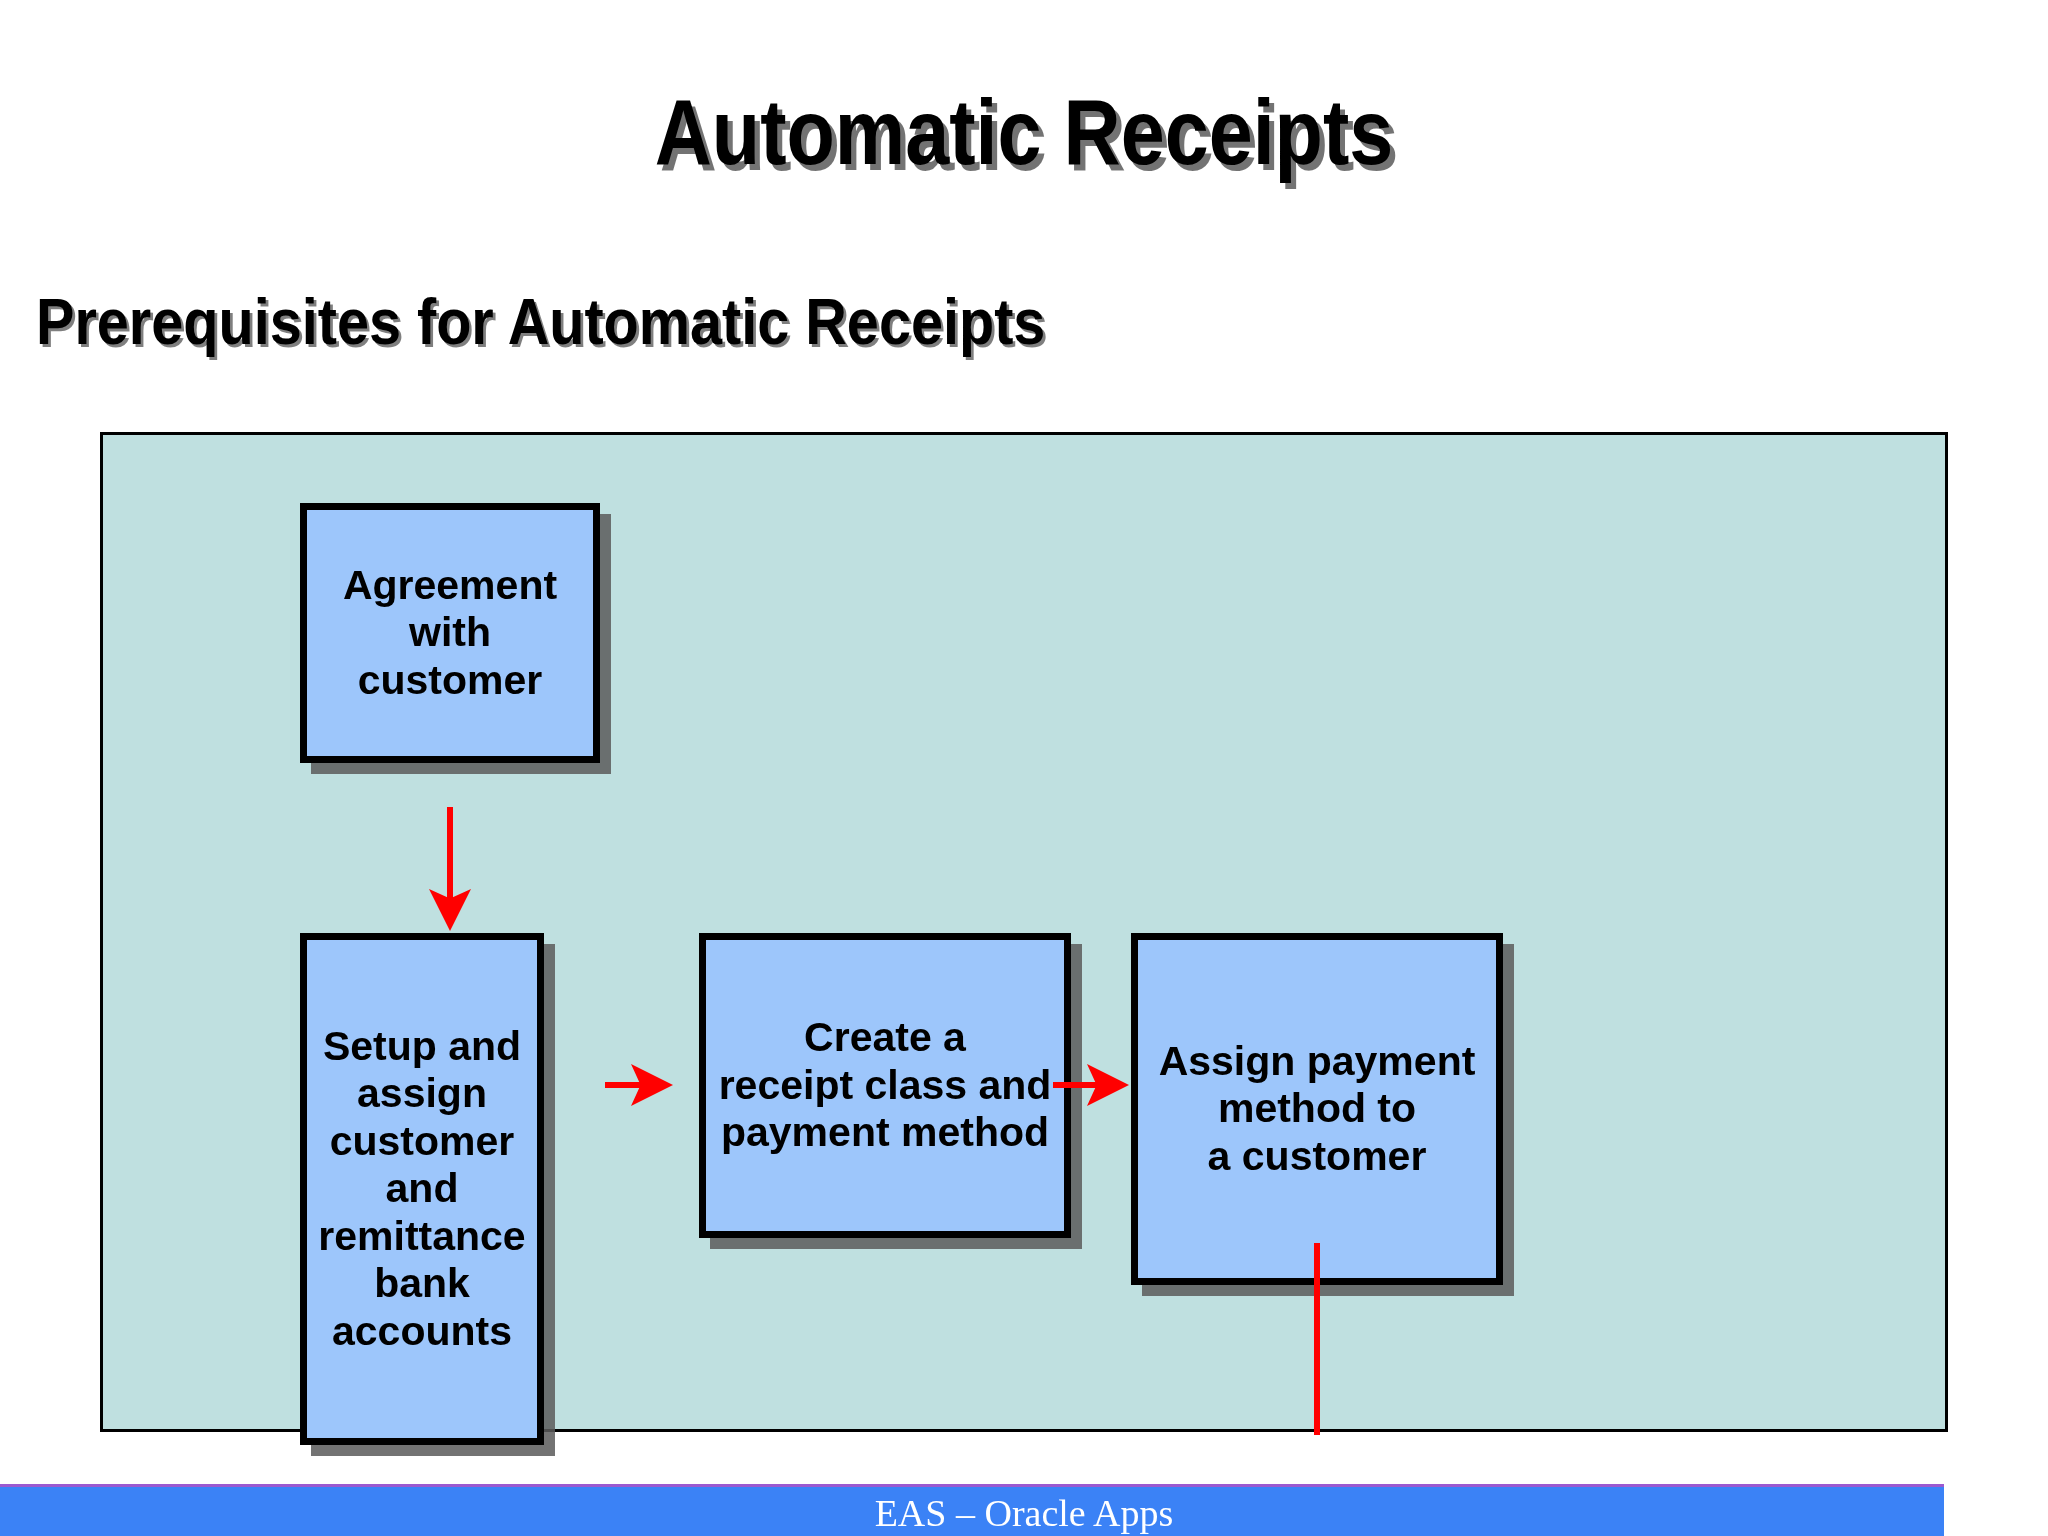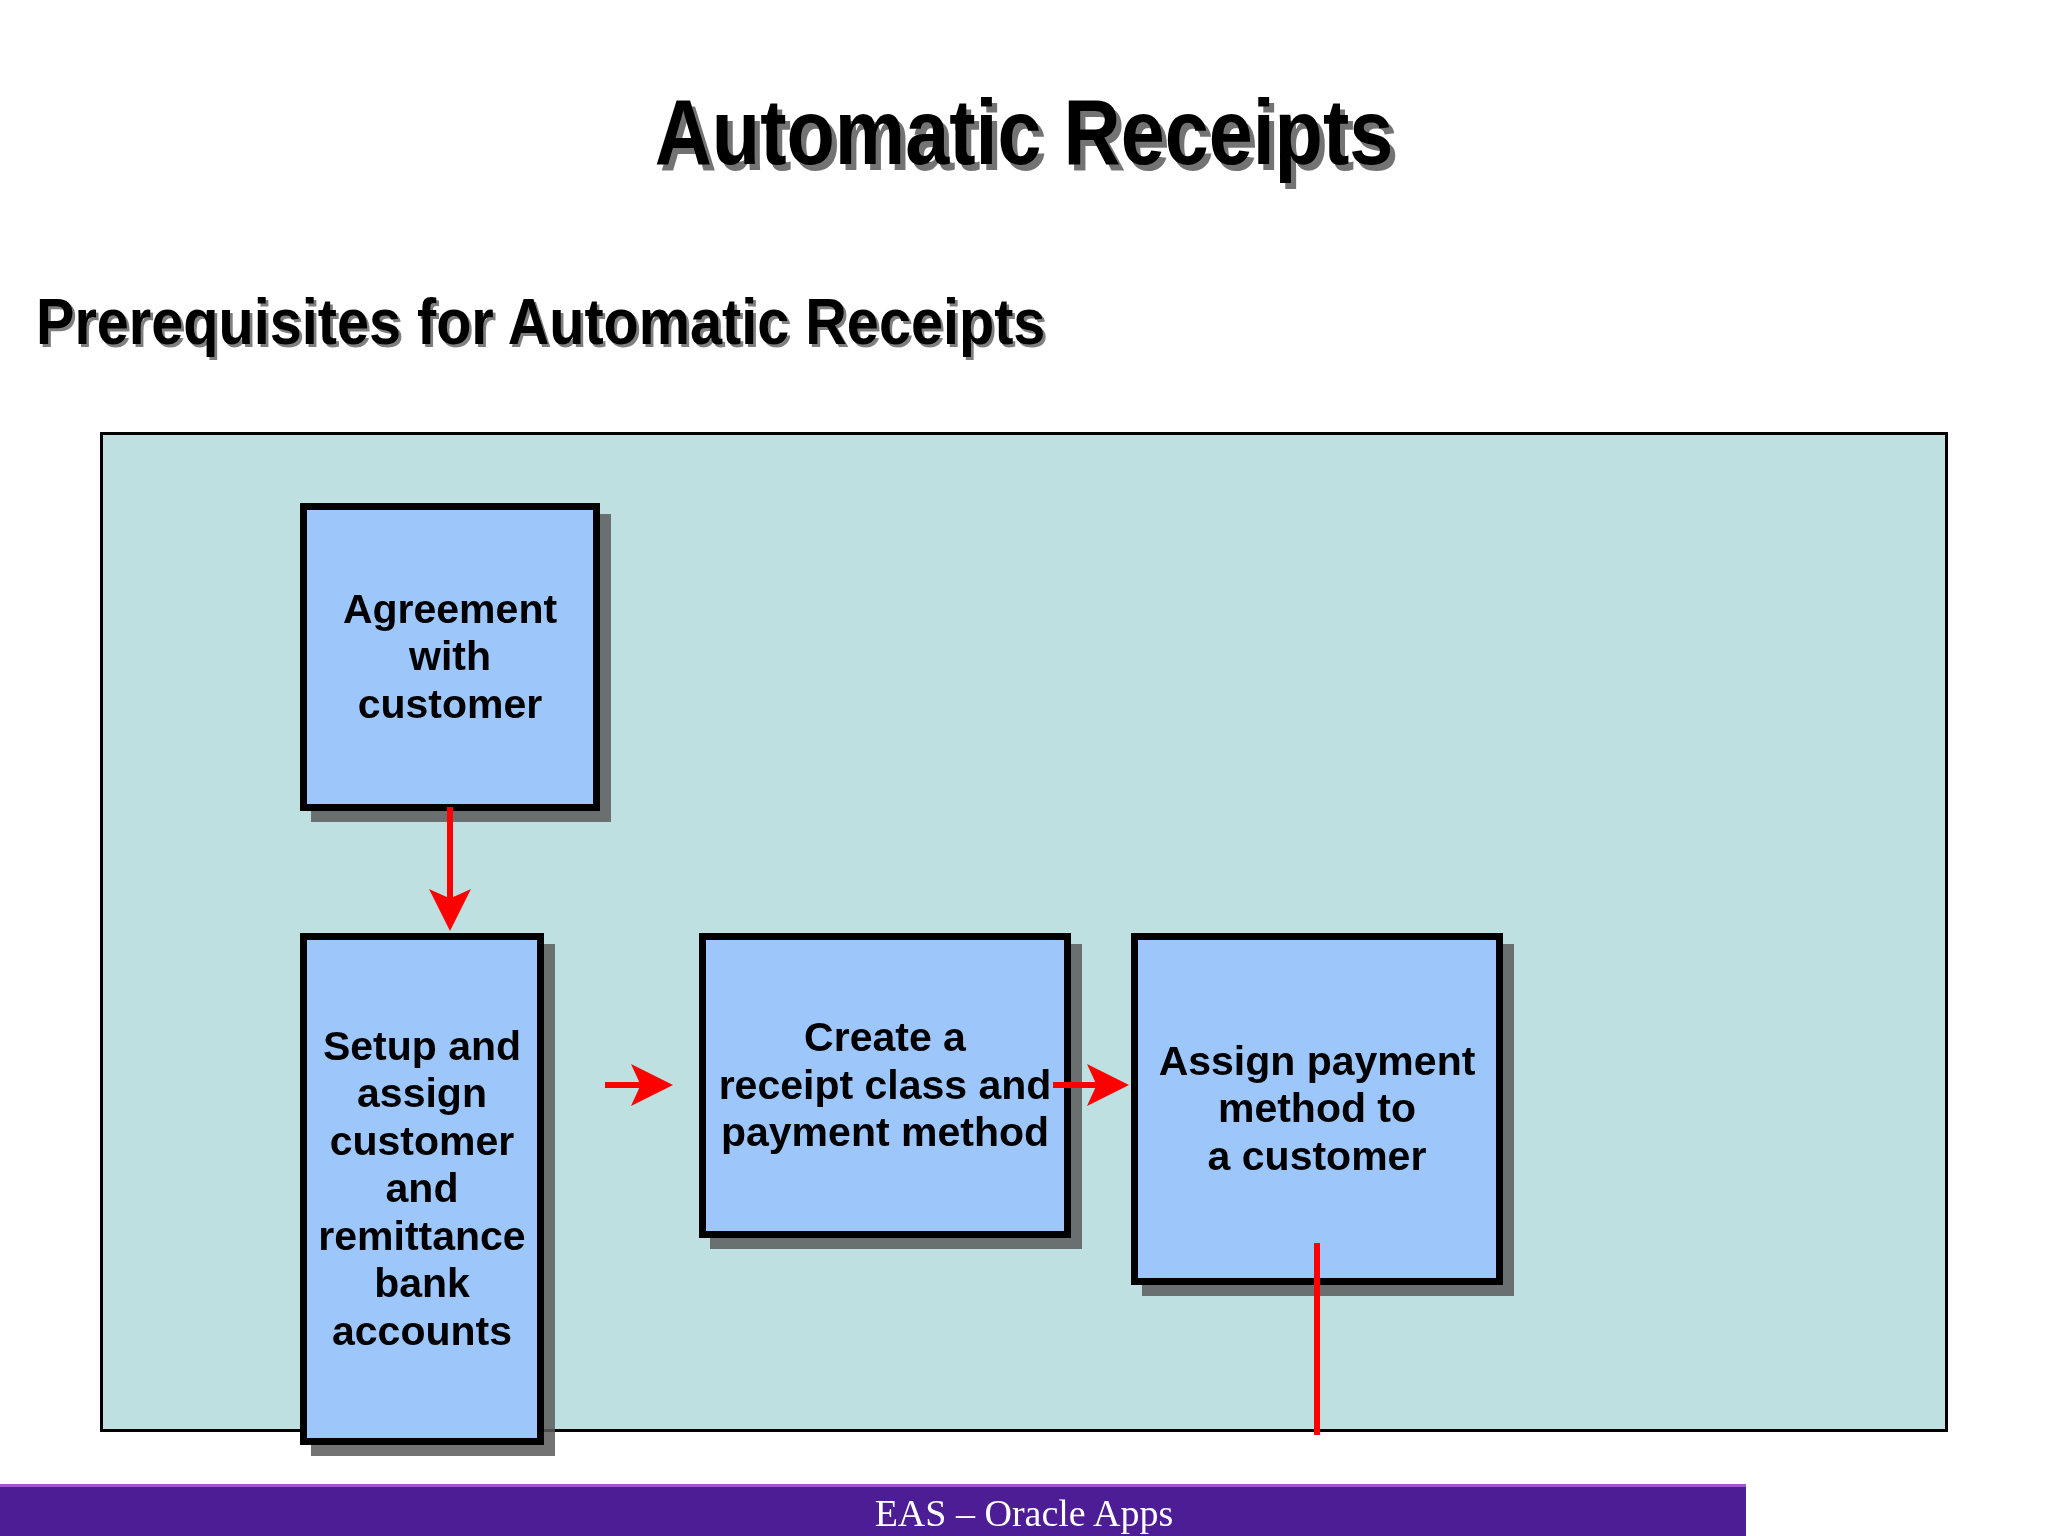--- a/index.html
+++ b/index.html
@@ -76,44 +76,44 @@
     text-align: center;
     font-family: "Liberation Sans", sans-serif;
     font-weight: bold;
     color: #000000;
     font-size: 41px;
     line-height: 1.16;
     padding: 4px 8px;
     white-space: pre-line;
   }
 
-  #box-agreement   { left: 197px; top: 68px;  width: 300px; height: 308px; }
+  #box-agreement   { left: 197px; top: 68px;  width: 300px; height: 260px; }
   #box-setup       { left: 197px; top: 498px; width: 244px; height: 512px; }
   #box-receiptclass{ left: 572px; top: 498px; width: 372px; height: 305px; margin-left: 24px; }
   #box-assign      { left: 1028px;top: 498px; width: 372px; height: 352px; }
   #box-invoice     { left: 1028px;top: 1068px;width: 372px; height: 320px; }
   #box-autoreceipts{ left: 583px; top: 1068px;width: 312px; height: 320px; }
 
   
   #arrows {
     position: absolute;
     left: 0; top: 0;
     width: 1848px;
     height: 1000px;
     pointer-events: none;
   }
 
   
   #footer {
     position: absolute;
     left: 0;
     top: 1484px;
-    width: 1746px;
+    width: 1944px;
     height: 52px;
-    background: #4c1d95;
+    background: #3b82f6;
     border-top: 3px solid #9b59d0;
     box-sizing: border-box;
   }
   #footer-text {
     position: absolute;
     left: 0;
     top: 0;
     width: 2048px;
     text-align: center;
     line-height: 52px;

